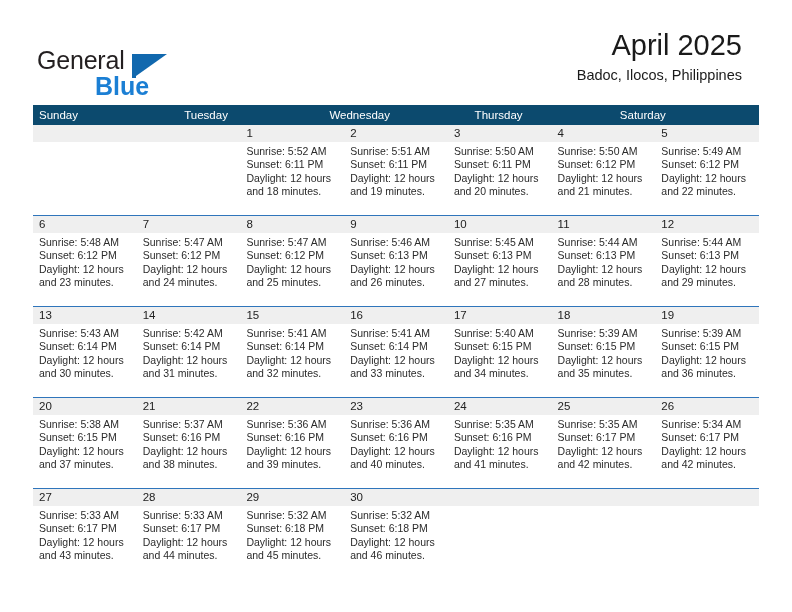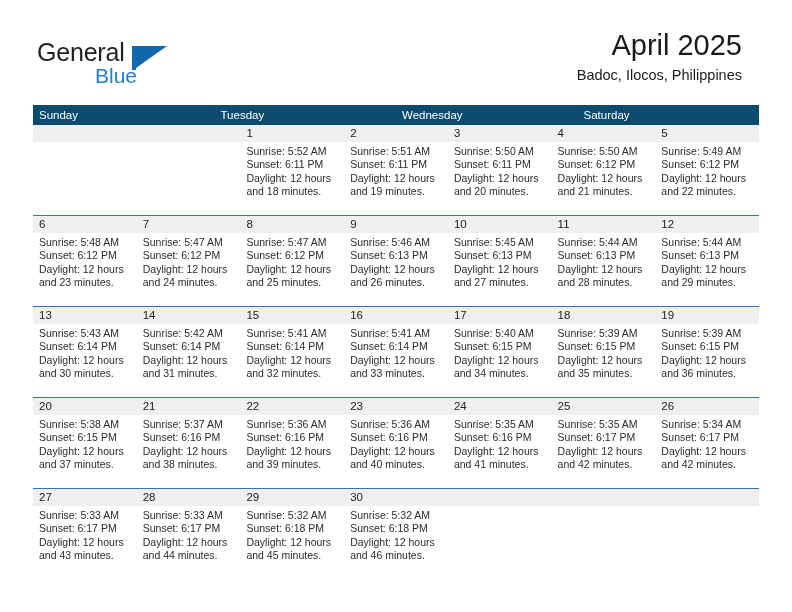--- a/index.html
+++ b/index.html
@@ -25,21 +25,21 @@
   .masthead {
     position: absolute;
     left: 33px;
     top: 28px;
     right: 34px;
     height: 70px;
   }
   .brand {
     position: absolute;
     left: 0;
-    top: 8px;
+    top: 16px;
     width: 220px;
     height: 62px;
   }
   .brand-general {
     position: absolute;
     left: 4px;
     top: 2px;
     font-size: 25px;
     letter-spacing: -0.2px;
     color: #231f20;
@@ -66,23 +66,24 @@
     top: 0;
     width: 0;
     height: 0;
     border-top: 22px solid #1168ae;
     border-right: 31px solid transparent;
   }
   .brand-blue {
     position: absolute;
     left: 62px;
     top: 28px;
-    font-size: 21px;
+    font-size: 25px;
     color: #1b7fd4;
     font-family: "Liberation Sans", sans-serif;
+    font-weight: bold;
   }
 
   .title-block {
     position: absolute;
     right: 16px;
     top: 0;
     text-align: right;
   }
   .cal-title {
     font-size: 29px;
@@ -180,20 +181,21 @@
       <div class="cal-subtitle">Badoc, Ilocos, Philippines</div>
     </div>
 
   </div>
 
   <div class="calendar">
     <div class="weekday-row" id="weekday-row">
         <div class="weekday">Sunday</div>
         <div class="weekday">Tuesday</div>
         <div class="weekday">Wednesday</div>
+        <div class="weekday">Thursday</div>
         <div class="weekday">Saturday</div>
       </div>
     <div id="weeks-container">
         <div class="week">
           <div class="daterow">
             <div class="datecell"></div>
             <div class="datecell"></div>
             <div class="datecell">1</div>
             <div class="datecell">2</div>
             <div class="datecell">3</div>

